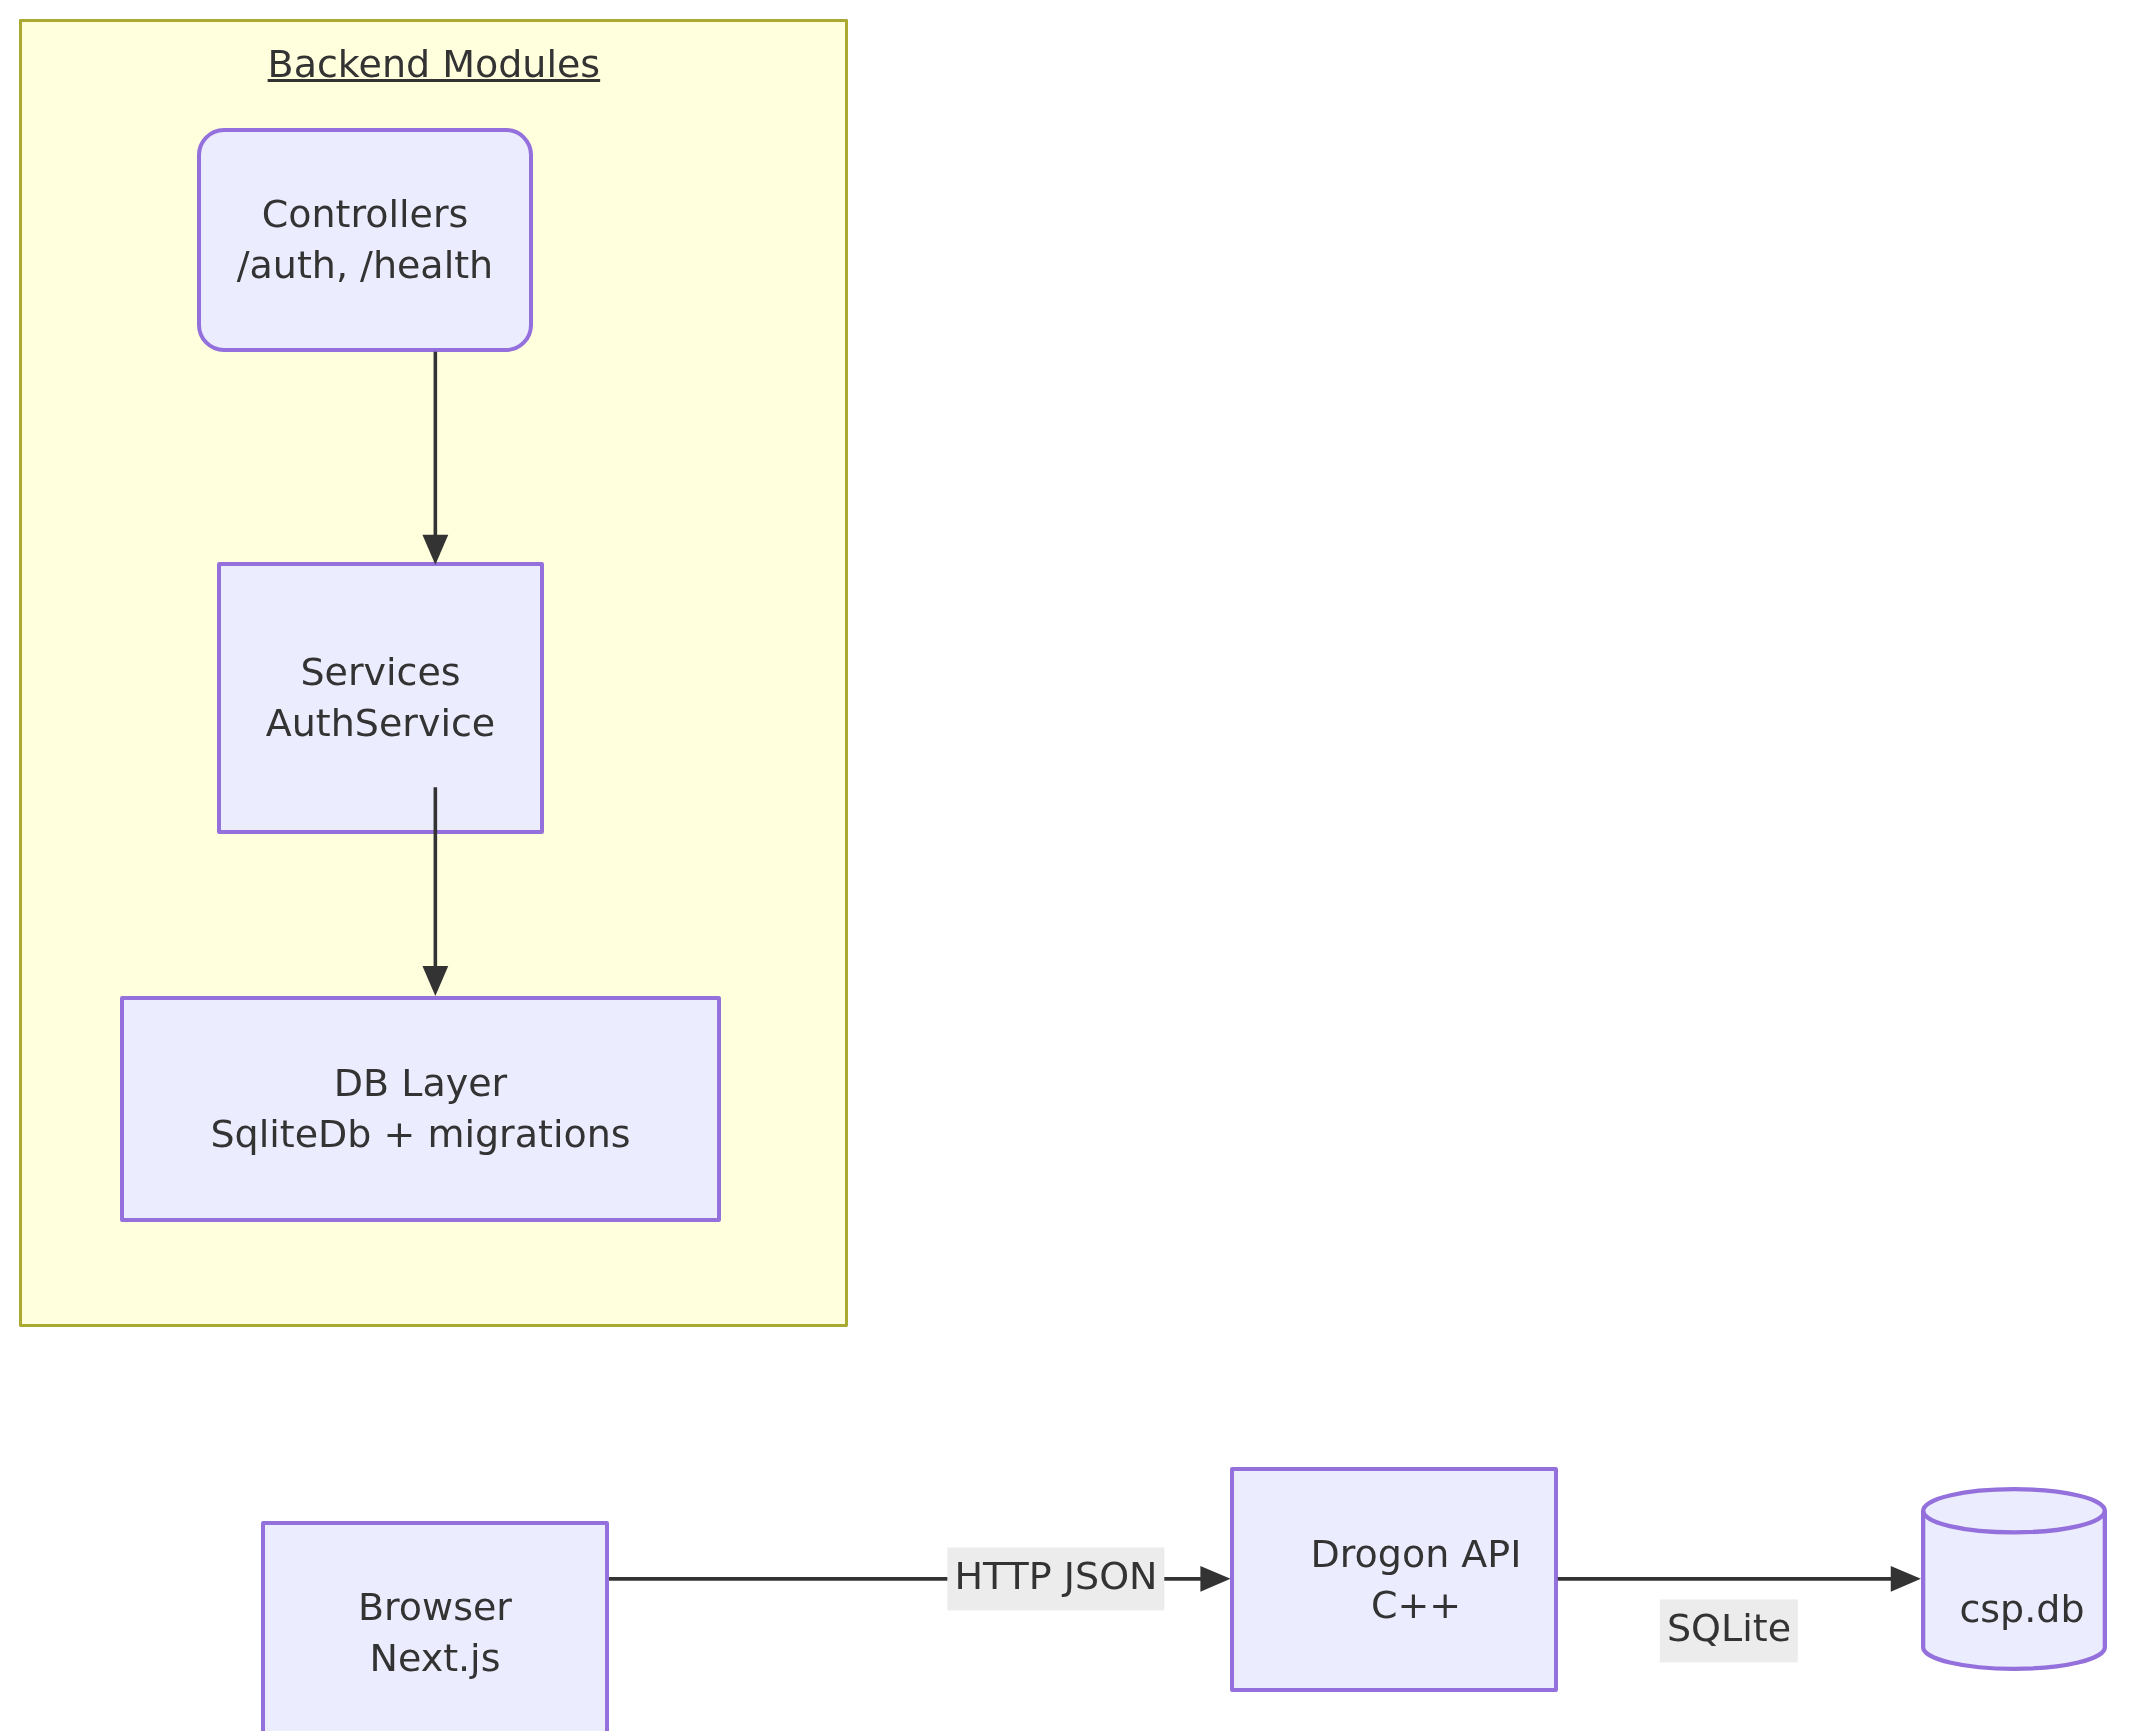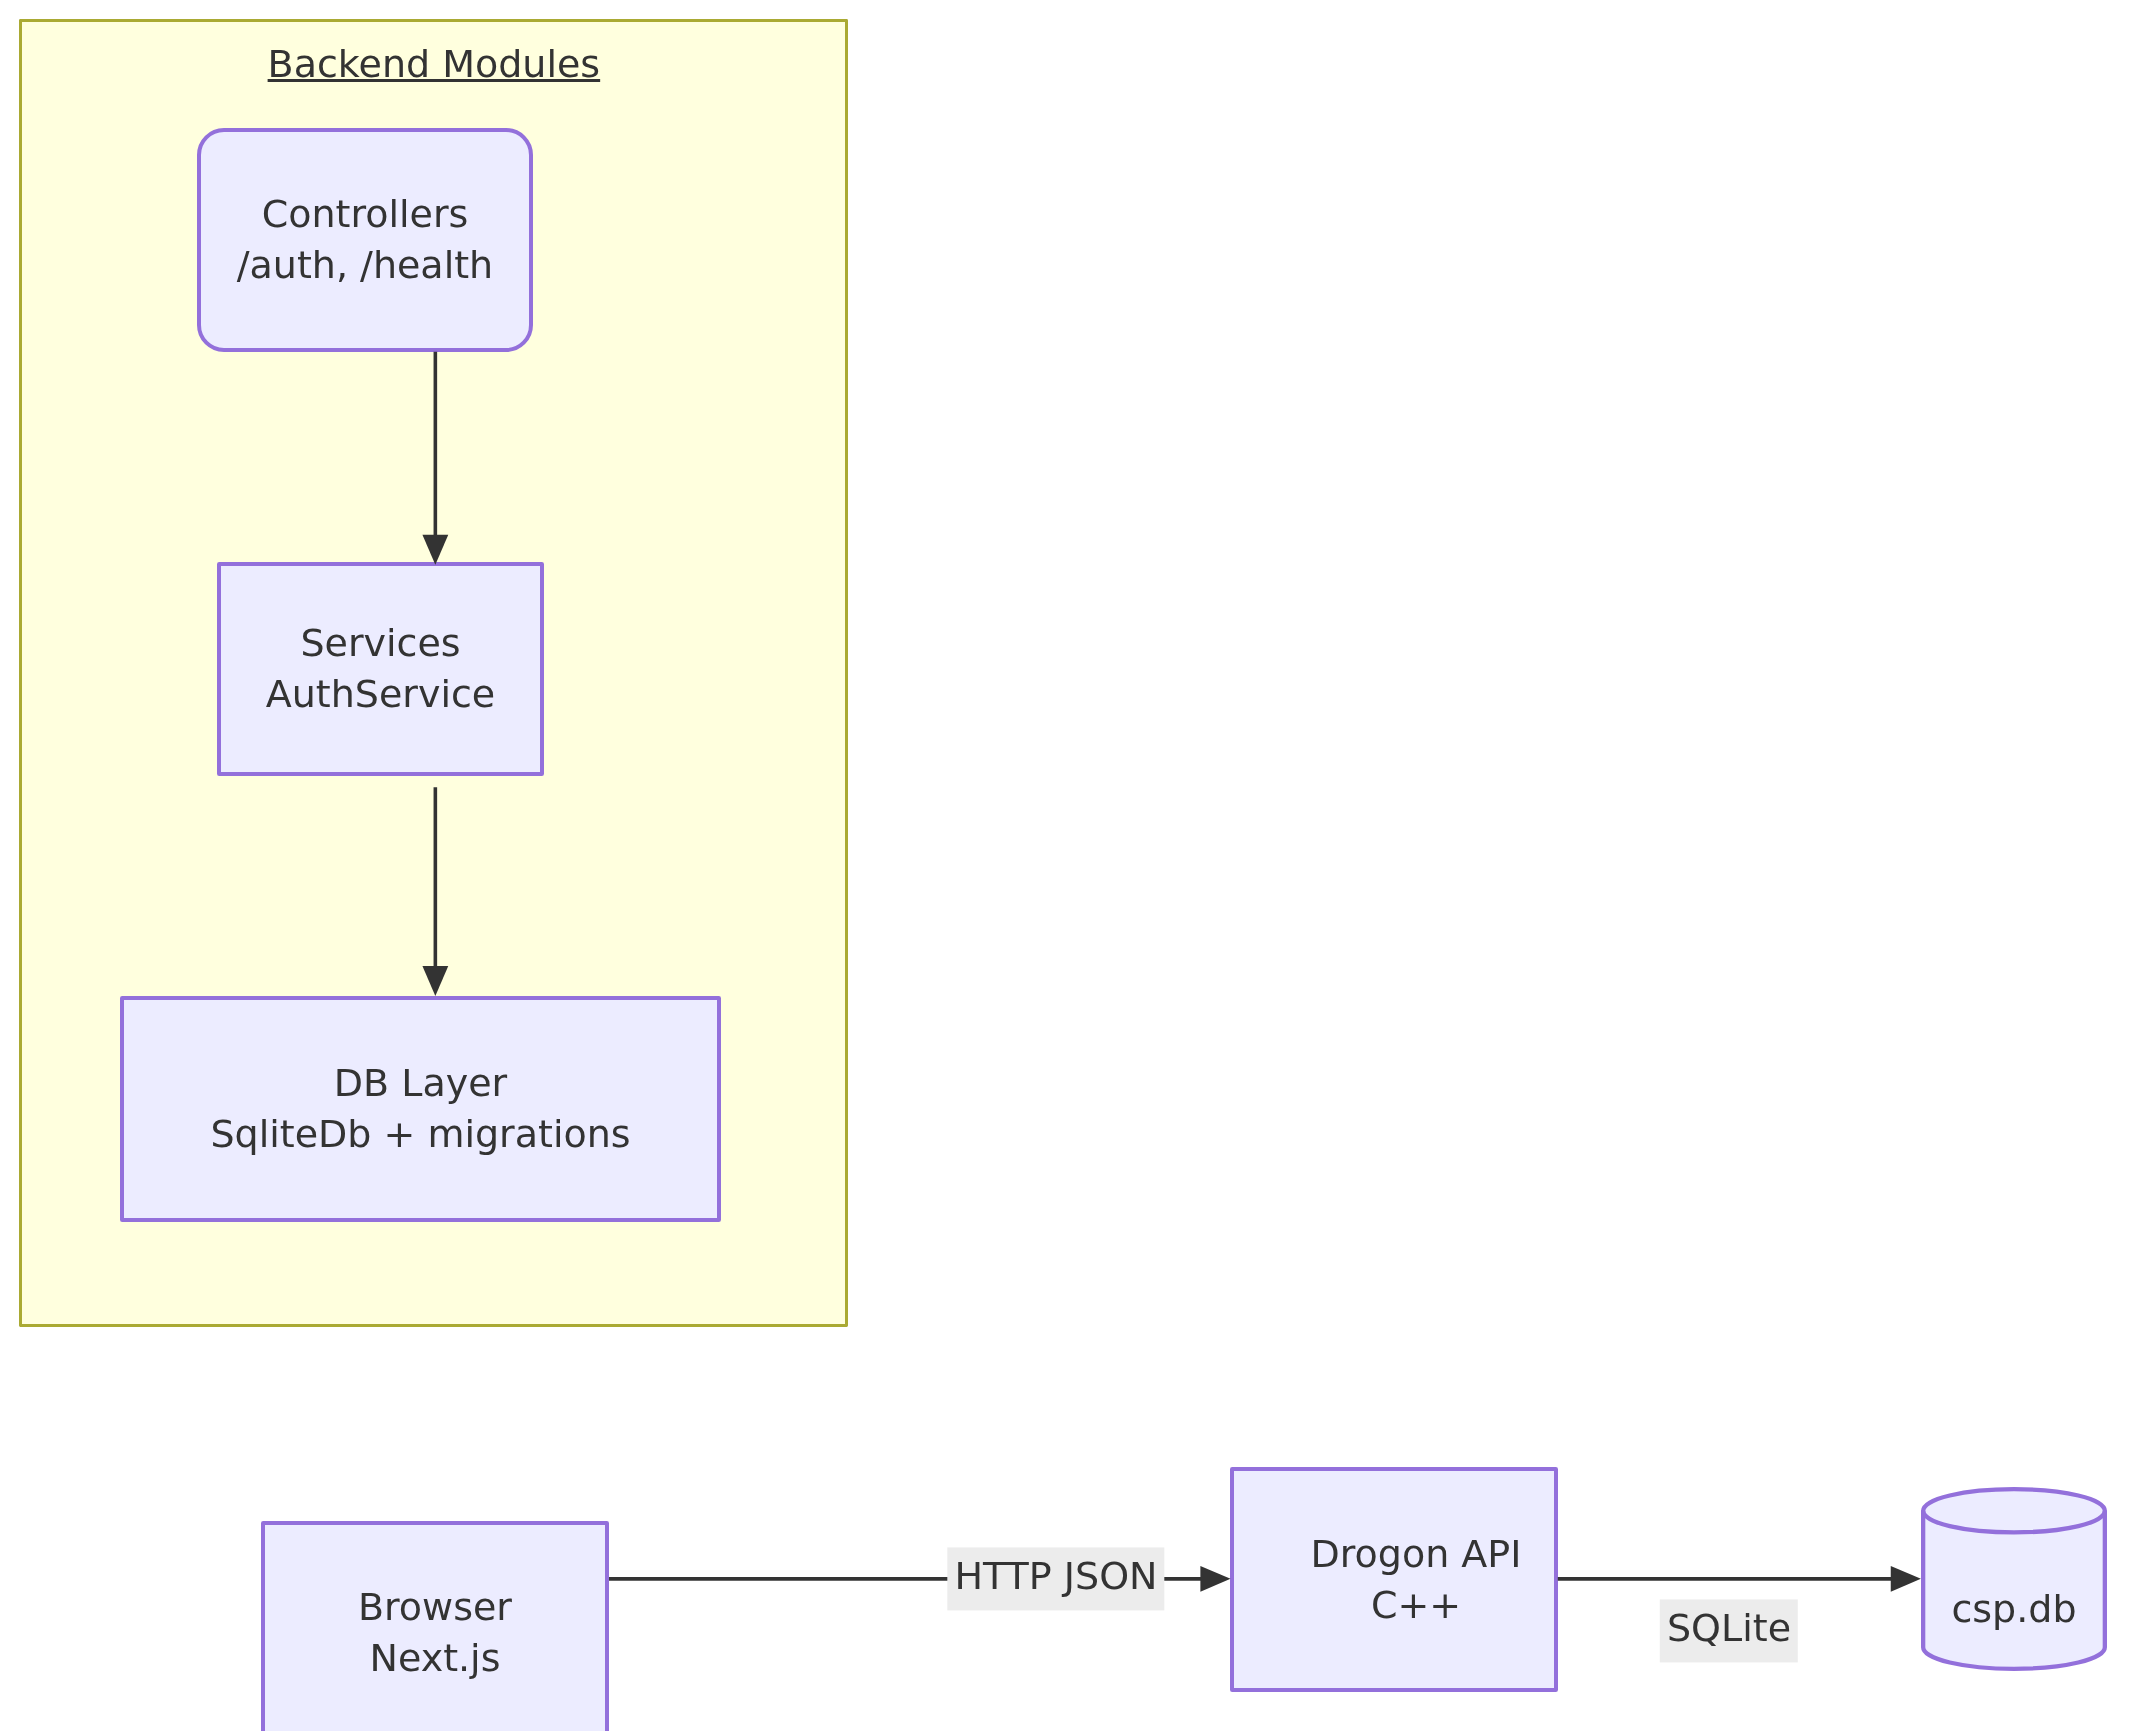--- a/index.html
+++ b/index.html
@@ -108,21 +108,21 @@
 
   <div class="cluster" style="left:19.4px; top:19.4px; width:829px; height:1308px;">
     <div class="cluster-title" style="top:21.5px;">Backend Modules</div>
   </div>
 
   <div class="node" style="left:197px; top:128px; width:336px; height:224px;border-radius:27px;">
     <span class="line">Controllers</span>
     <span class="line">/auth, /health</span>
   </div>
 
-  <div class="node" style="left:217px; top:562px; width:327px; height:214px;">
+  <div class="node" style="left:217px; top:562px; width:327px; height:272px;">
     <span class="line">Services</span>
     <span class="line">AuthService</span>
   </div>
 
   <div class="node" style="left:120px; top:996px; width:601px; height:226px;">
     <span class="line">DB Layer</span>
     <span class="line">SqliteDb + migrations</span>
   </div>
 
   <div class="node" style="left:261px; top:1521px; width:348px; height:224px;">
@@ -133,21 +133,21 @@
   <div class="node" style="left:1230px; top:1467px; width:328px; height:225px;padding-left:44px;">
     <span class="line">Drogon API</span>
     <span class="line">C++</span>
   </div>
 
   <div class="cyl" style="left:1921px; top:1487px; width:186px; height:184px;">
     <svg width="186" height="184" viewBox="0 0 259 256" aria-hidden="true">
       <path d="M3,33 L3,223 A126,30 0 0,0 256,223 L256,33 A126,30 0 0,0 3,33 Z" fill="#ececff" stroke="#9370db" stroke-width="6"></path>
       <path d="M3,33 A126,30 0 0,0 256,33" fill="none" stroke="#9370db" stroke-width="6"></path>
     </svg>
-    <div class="cyl-label" style="top:100px;">csp.db</div>
+    <div class="cyl-label" style="top:100px;margin-left:8px;">csp.db</div>
   </div>
 
   <svg class="edge-layer" viewBox="0 0 2996 2412">
 
     <g>
       <line class="edge-line" x1="606" y1="490" x2="606" y2="757"></line>
       <polygon class="edge-head" points="606,787 588,745 624,745"></polygon>
     </g>
 
     <g>

